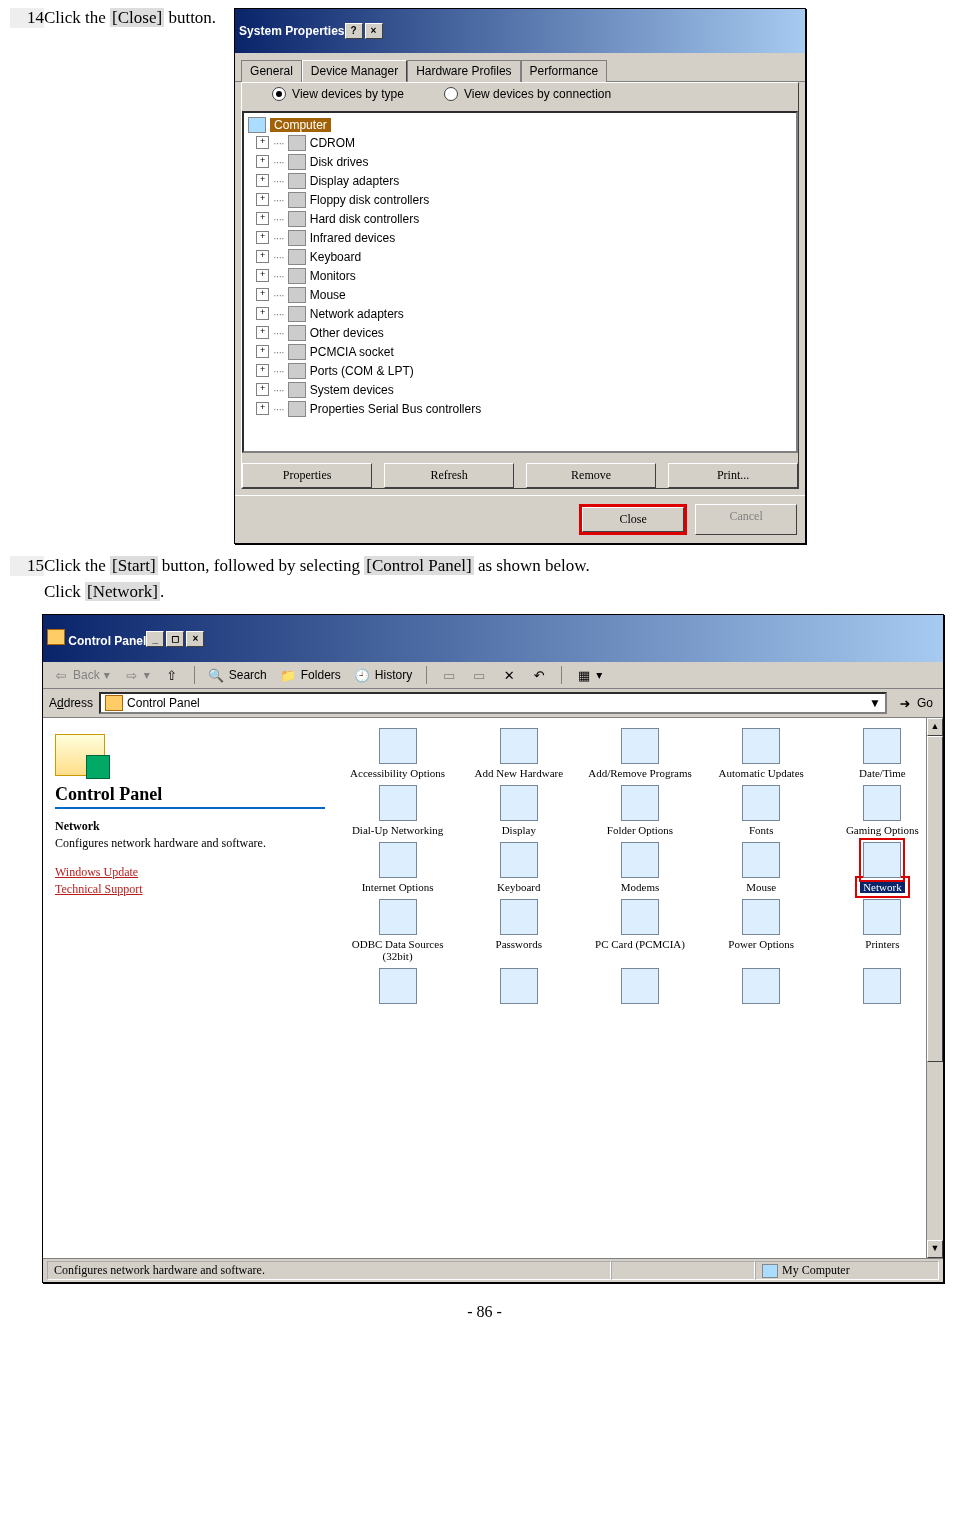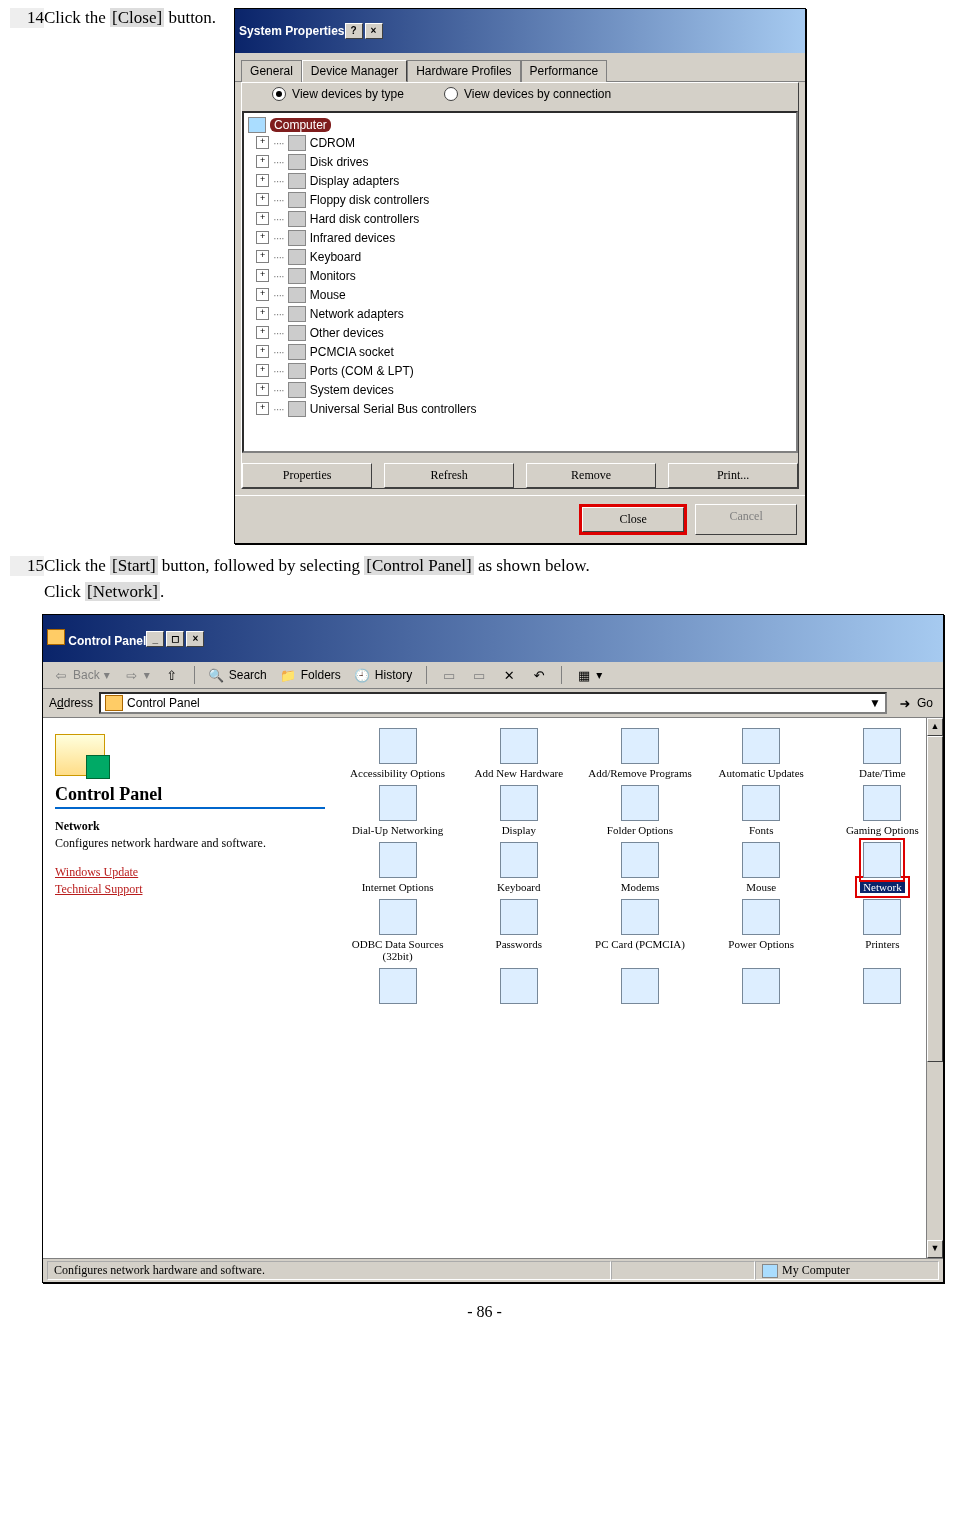--- a/index.html
+++ b/index.html
@@ -14,21 +14,21 @@
   .tabstrip { display:flex; padding:6px 6px 0 6px; border-bottom:1px solid #808080;}
   .tab { padding:3px 8px; border:1px solid #808080; border-bottom:none; background:#d4d0c8; margin-right:0px; position:relative; top:1px;}
   .tab.active { background:#d4d0c8; border-top:1px solid #fff; border-left:1px solid #fff; border-right:1px solid #404040; z-index:2; border-bottom:1px solid #d4d0c8;}
   .tabpane { margin:0 6px 6px 6px; padding:0; border:1px solid #fff; border-right-color:#404040; border-bottom-color:#404040;}
   .radios { display:flex; gap:40px; padding:4px 10px 10px 30px;}
   .radio { display:flex; align-items:center; gap:6px;}
   .radio .dot{ width:12px;height:12px;border:1px solid #404040;border-radius:50%;background:#fff;display:flex;align-items:center;justify-content:center;}
   .radio .dot .fill{width:6px;height:6px;border-radius:50%;background:#000;}
   .treebox { background:#fff; border:2px inset #808080; padding:4px 4px 4px 4px; height:330px; overflow:hidden;}
   .tree-root { display:flex; align-items:center; gap:4px; }
-  .tree-root .lbl { background:#7f1d1d; color:#fff; padding:0 4px;border-radius:6px;}
+  .tree-root .lbl { background:#a16207; color:#fff; padding:0 4px;}
   .tree-item { display:flex; align-items:center; gap:4px; padding-left:8px; height:19px;}
   .exp { width:11px; height:11px; border:1px solid #808080; background:#fff; font-size:9px; line-height:9px; text-align:center; font-family:Arial; color:#000;}
   .dots { color:#808080; font-size:11px; letter-spacing:-1px;}
   .ticon { width:16px; height:14px; background:#ccc; border:1px solid #888; display:inline-block;}
   .btnrow { display:flex; gap:12px; justify-content:space-between; margin-top:10px;}
   .w-btn { flex:1; padding:4px 0; text-align:center; background:#d4d0c8; border:1px solid #fff; border-right-color:#404040; border-bottom-color:#404040; font-family:Tahoma; font-size:12px;}
   .dlg-footer { padding:8px; display:flex; justify-content:flex-end; gap:8px; border-top:1px solid #fff;}
   .hl-red { border:3px solid #d00; padding:0;}
   .disabled { color:#808080;}
   u { text-decoration:underline;}
@@ -187,21 +187,21 @@
               <div class="tree-item">
                 <span class="exp">+</span>
                 <span class="dots">····</span>
                 <span class="ticon"></span>
                 <span>System devices</span>
               </div>
               <div class="tree-item">
                 <span class="exp">+</span>
                 <span class="dots">····</span>
                 <span class="ticon"></span>
-                <span>Universal Serial Bus controllers</span>
+                <span>Properties Serial Bus controllers</span>
               </div>
             </div>
         </div>
         <div class="btnrow">
           <div class="w-btn"><span>Properties</span></div>
           <div class="w-btn"><span>Refresh</span></div>
           <div class="w-btn"><span>Remove</span></div>
           <div class="w-btn"><span>Print...</span></div>
         </div>
       </div>

